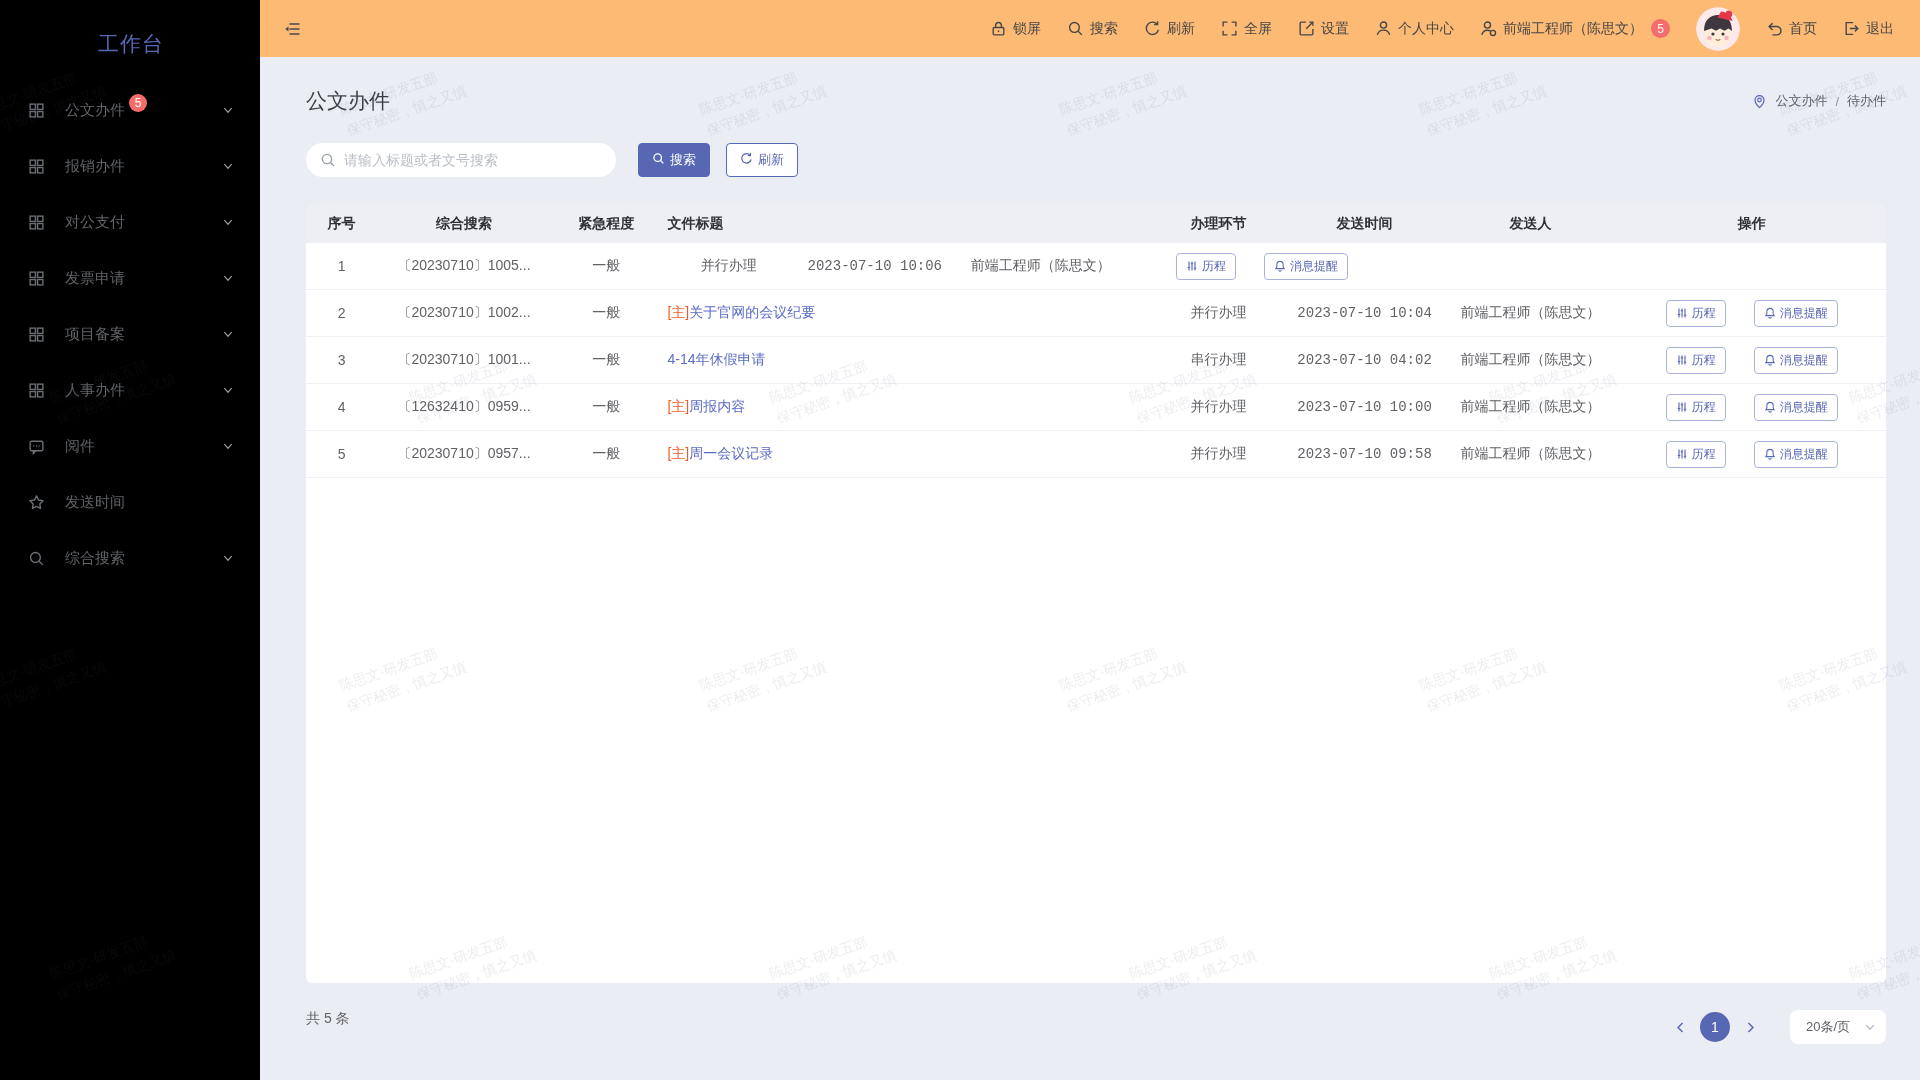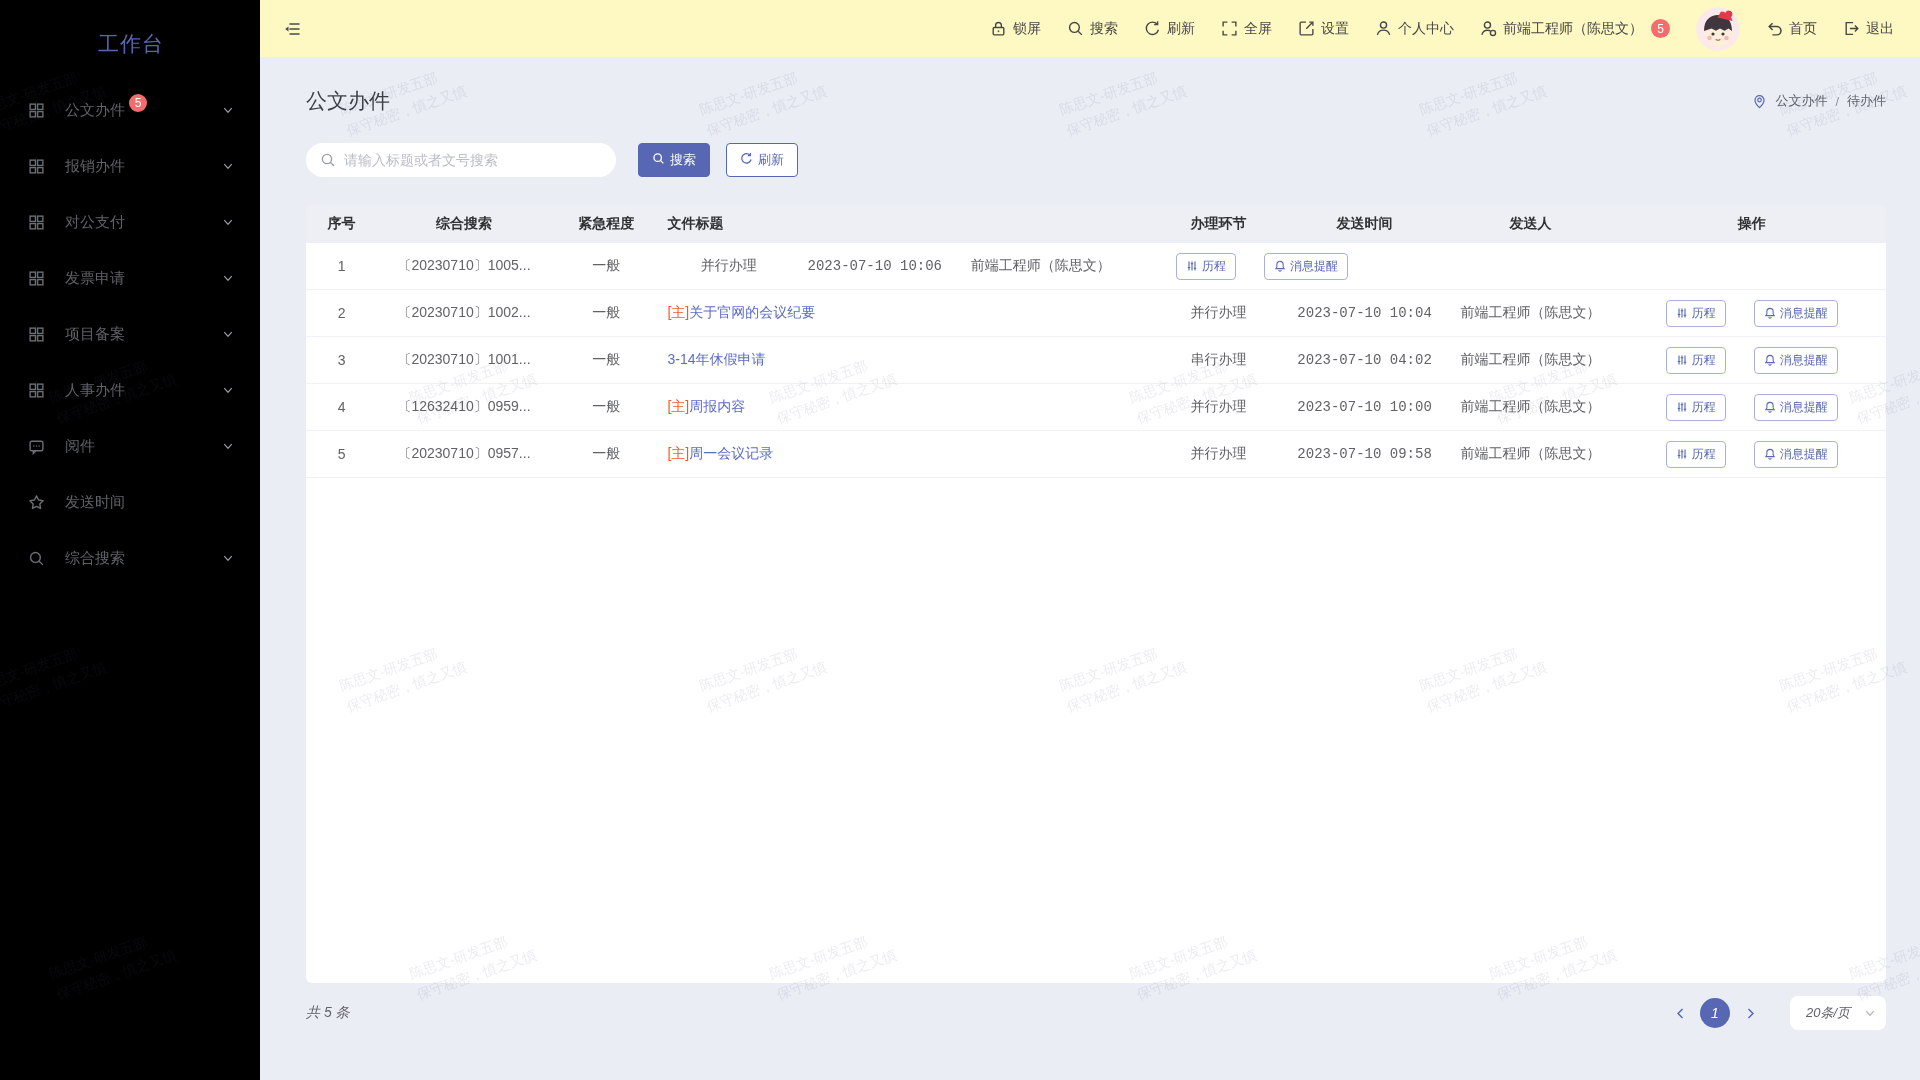--- a/index.html
+++ b/index.html
@@ -11,21 +11,21 @@
   .logo{color:#5867b4;font-size:21px;letter-spacing:1px;padding:30px 0 22px 98px;}
   .menu{padding-top:2px;}
   .menu-item{display:flex;align-items:center;height:56px;padding:0 26px 0 28px;color:#5f6266;font-size:15px;cursor:pointer;}
   .menu-item .mi-icon{width:17px;height:17px;margin-right:20px;display:inline-flex;color:#6b6f76;}
   .menu-item .mi-label{flex:0 0 auto;}
   .menu-item .mi-badge{margin-left:4px;transform:translateY(-7px);background:#f56c6c;color:#fff;font-size:12px;min-width:18px;height:18px;border-radius:9px;display:inline-flex;align-items:center;justify-content:center;padding:0 4px;}
   .menu-item .mi-chevron{margin-left:auto;color:#97999e;display:inline-flex;}
 
   
   .main{flex:1;display:flex;flex-direction:column;min-width:0;}
-  .topbar{height:57px;background:#fef9c3;display:flex;align-items:center;padding:0 26px 0 23px;flex-shrink:0;gap:32px;}
+  .topbar{height:57px;background:#fdba74;display:flex;align-items:center;padding:0 26px 0 23px;flex-shrink:0;gap:32px;}
   .collapse{display:inline-flex;cursor:pointer;}
   .toolbar{margin-left:auto;display:flex;align-items:center;gap:26px;color:#474747;font-size:14px;}
   .tb-item{display:inline-flex;align-items:center;gap:6px;cursor:pointer;white-space:nowrap;}
   .tb-item svg{display:block;}
   .tb-badge{background:#f56c6c;color:#fff;font-size:12px;min-width:19px;height:19px;border-radius:10px;display:inline-flex;align-items:center;justify-content:center;margin-left:2px;}
   .avatar{width:44px;height:44px;border-radius:50%;overflow:hidden;flex-shrink:0;cursor:pointer;}
 
   
   .content{flex:1;background:#ebedf5;padding:30px 34px 0 46px;position:relative;min-height:0;}
   .page-head{display:flex;align-items:center;justify-content:space-between;}
@@ -56,21 +56,21 @@
   .col-time{width:10%;font-family:Liberation Mono, monospace;}
   .col-sender{width:11%;}
   .col-ops{width:17%;}
   .new-badge{display:inline-block;color:#f25b24;border:1px solid #f25b24;border-radius:3px;font-size:9px;font-weight:bold;font-style:italic;padding:0 3px;line-height:13px;margin-right:4px;transform:translateY(-1px);}
   .doc-tag{color:#f15a24;}
   .doc-link{color:#5b6cc4;cursor:pointer;text-decoration:none;}
   .ops-wrap{display:flex;justify-content:center;gap:28px;}
   .op-btn{height:27px;background:#fff;border:1px solid #a9b2dc;color:#5867b4;border-radius:4px;font-size:12px;display:inline-flex;align-items:center;gap:4px;padding:0 9px;cursor:pointer;white-space:nowrap;}
   .op-btn svg{display:block;}
 
-  .foot-row{margin-top:13px;display:flex;align-items:center;justify-content:space-between;font-style:italic;}
+  .foot-row{margin-top:27px;display:flex;align-items:flex-start;justify-content:space-between;}
   .total{font-size:14px;color:#606266;}
   .pager{display:flex;align-items:center;}
   .pg-arrow{display:inline-flex;align-items:center;justify-content:center;width:24px;height:30px;color:#5867b4;cursor:pointer;}
   .pg-page{width:30px;height:30px;border-radius:50%;background:#5867b4;color:#fff;font-size:14px;display:inline-flex;align-items:center;justify-content:center;margin:0 8px;cursor:pointer;}
   .pg-size{margin-left:28px;width:96px;height:34px;background:#fff;border-radius:8px;display:inline-flex;align-items:center;justify-content:space-between;padding:0 10px 0 16px;font-size:13px;color:#606266;cursor:pointer;}
 
   
   .wm-layer{position:fixed;left:0;top:0;width:1920px;height:1080px;pointer-events:none;z-index:10;overflow:hidden;}
   .wm-tile{position:absolute;transform:rotate(-19deg);color:rgba(70,80,110,0.11);font-size:14px;line-height:22px;white-space:nowrap;}
   .wm-tile .l2{padding-left:0px;}
@@ -443,21 +443,21 @@
                   </span>
                   <span>消息提醒</span>
                 </span>
               </span>
             </div>
           </div>
           <div class="trow">
             <div class="tcell col-index">3</div>
             <div class="tcell col-docno">〔20230710〕1001...</div>
             <div class="tcell col-urgency">一般</div>
-            <div class="tcell col-title"><a class="doc-link">3-14年休假申请</a></div>
+            <div class="tcell col-title"><a class="doc-link">4-14年休假申请</a></div>
             <div class="tcell col-step">串行办理</div>
             <div class="tcell col-time">2023-07-10 04:02</div>
             <div class="tcell col-sender">前端工程师（陈思文）</div>
             <div class="tcell col-ops">
               <span class="ops-wrap">
                 <span class="op-btn">
                   <span>
                     <svg width="12" height="12" viewBox="0 0 16 16" fill="none" stroke="currentColor" stroke-width="1.5">
                       <path d="M4 2v12M8 2v12M12 2v12"></path>
                       <path d="M2.3 10h3.4M6.3 5h3.4M10.3 11h3.4"></path>

